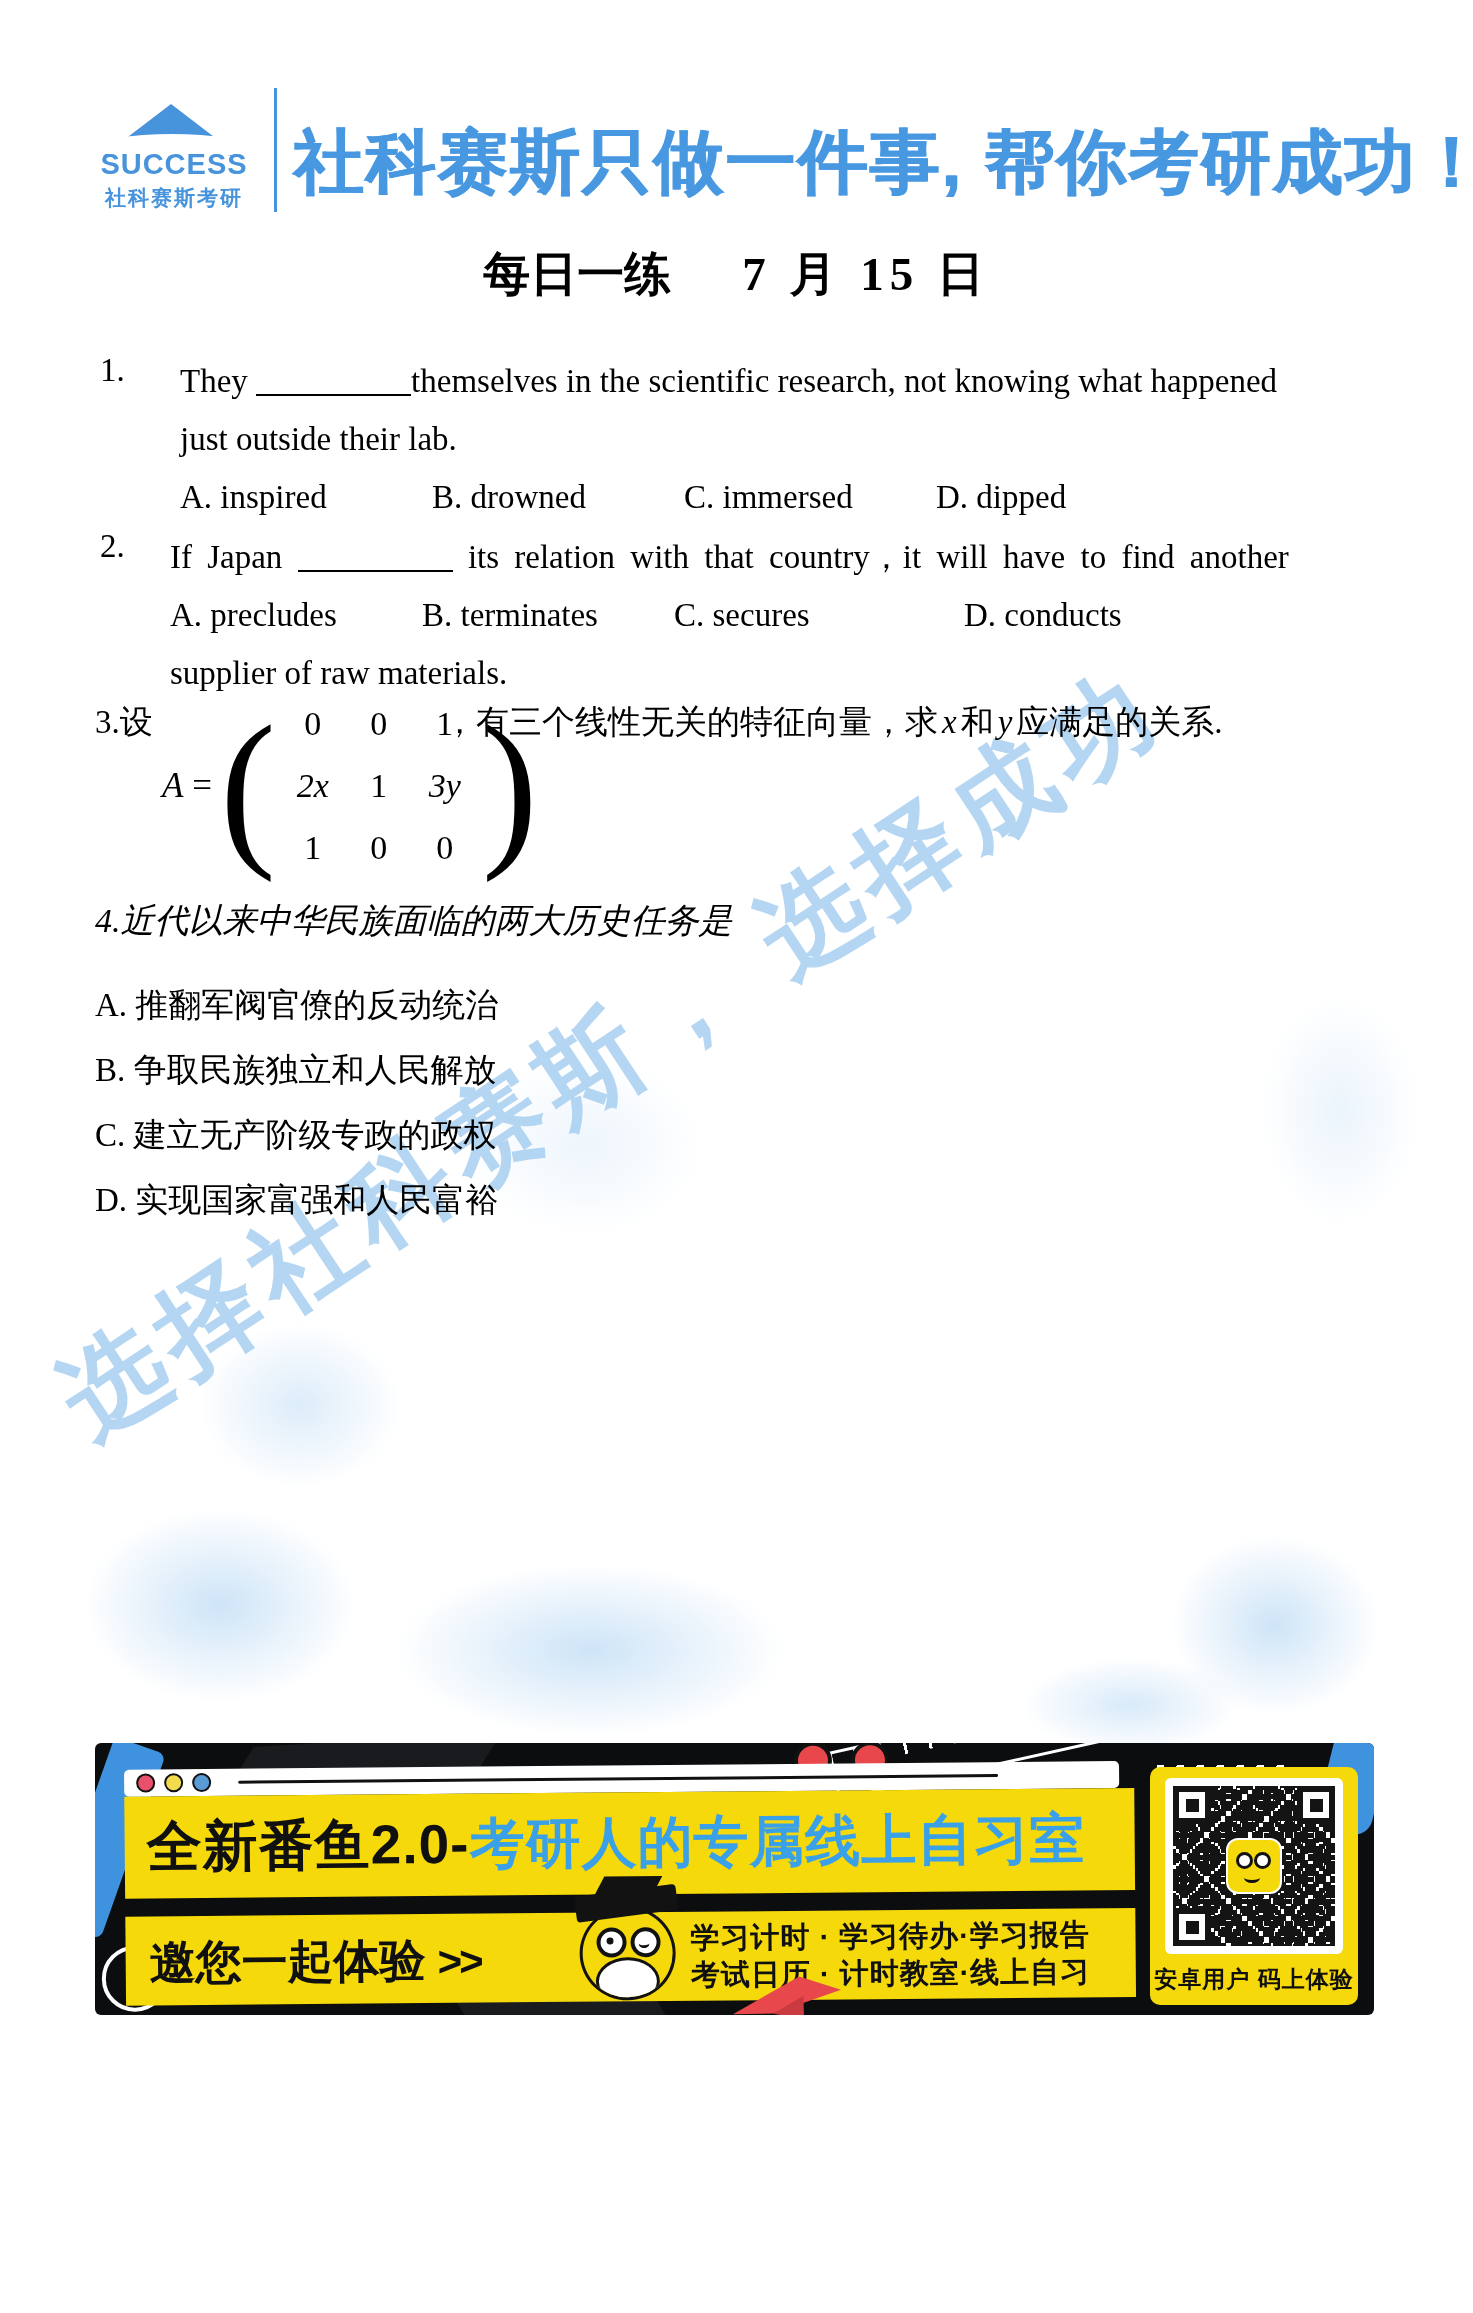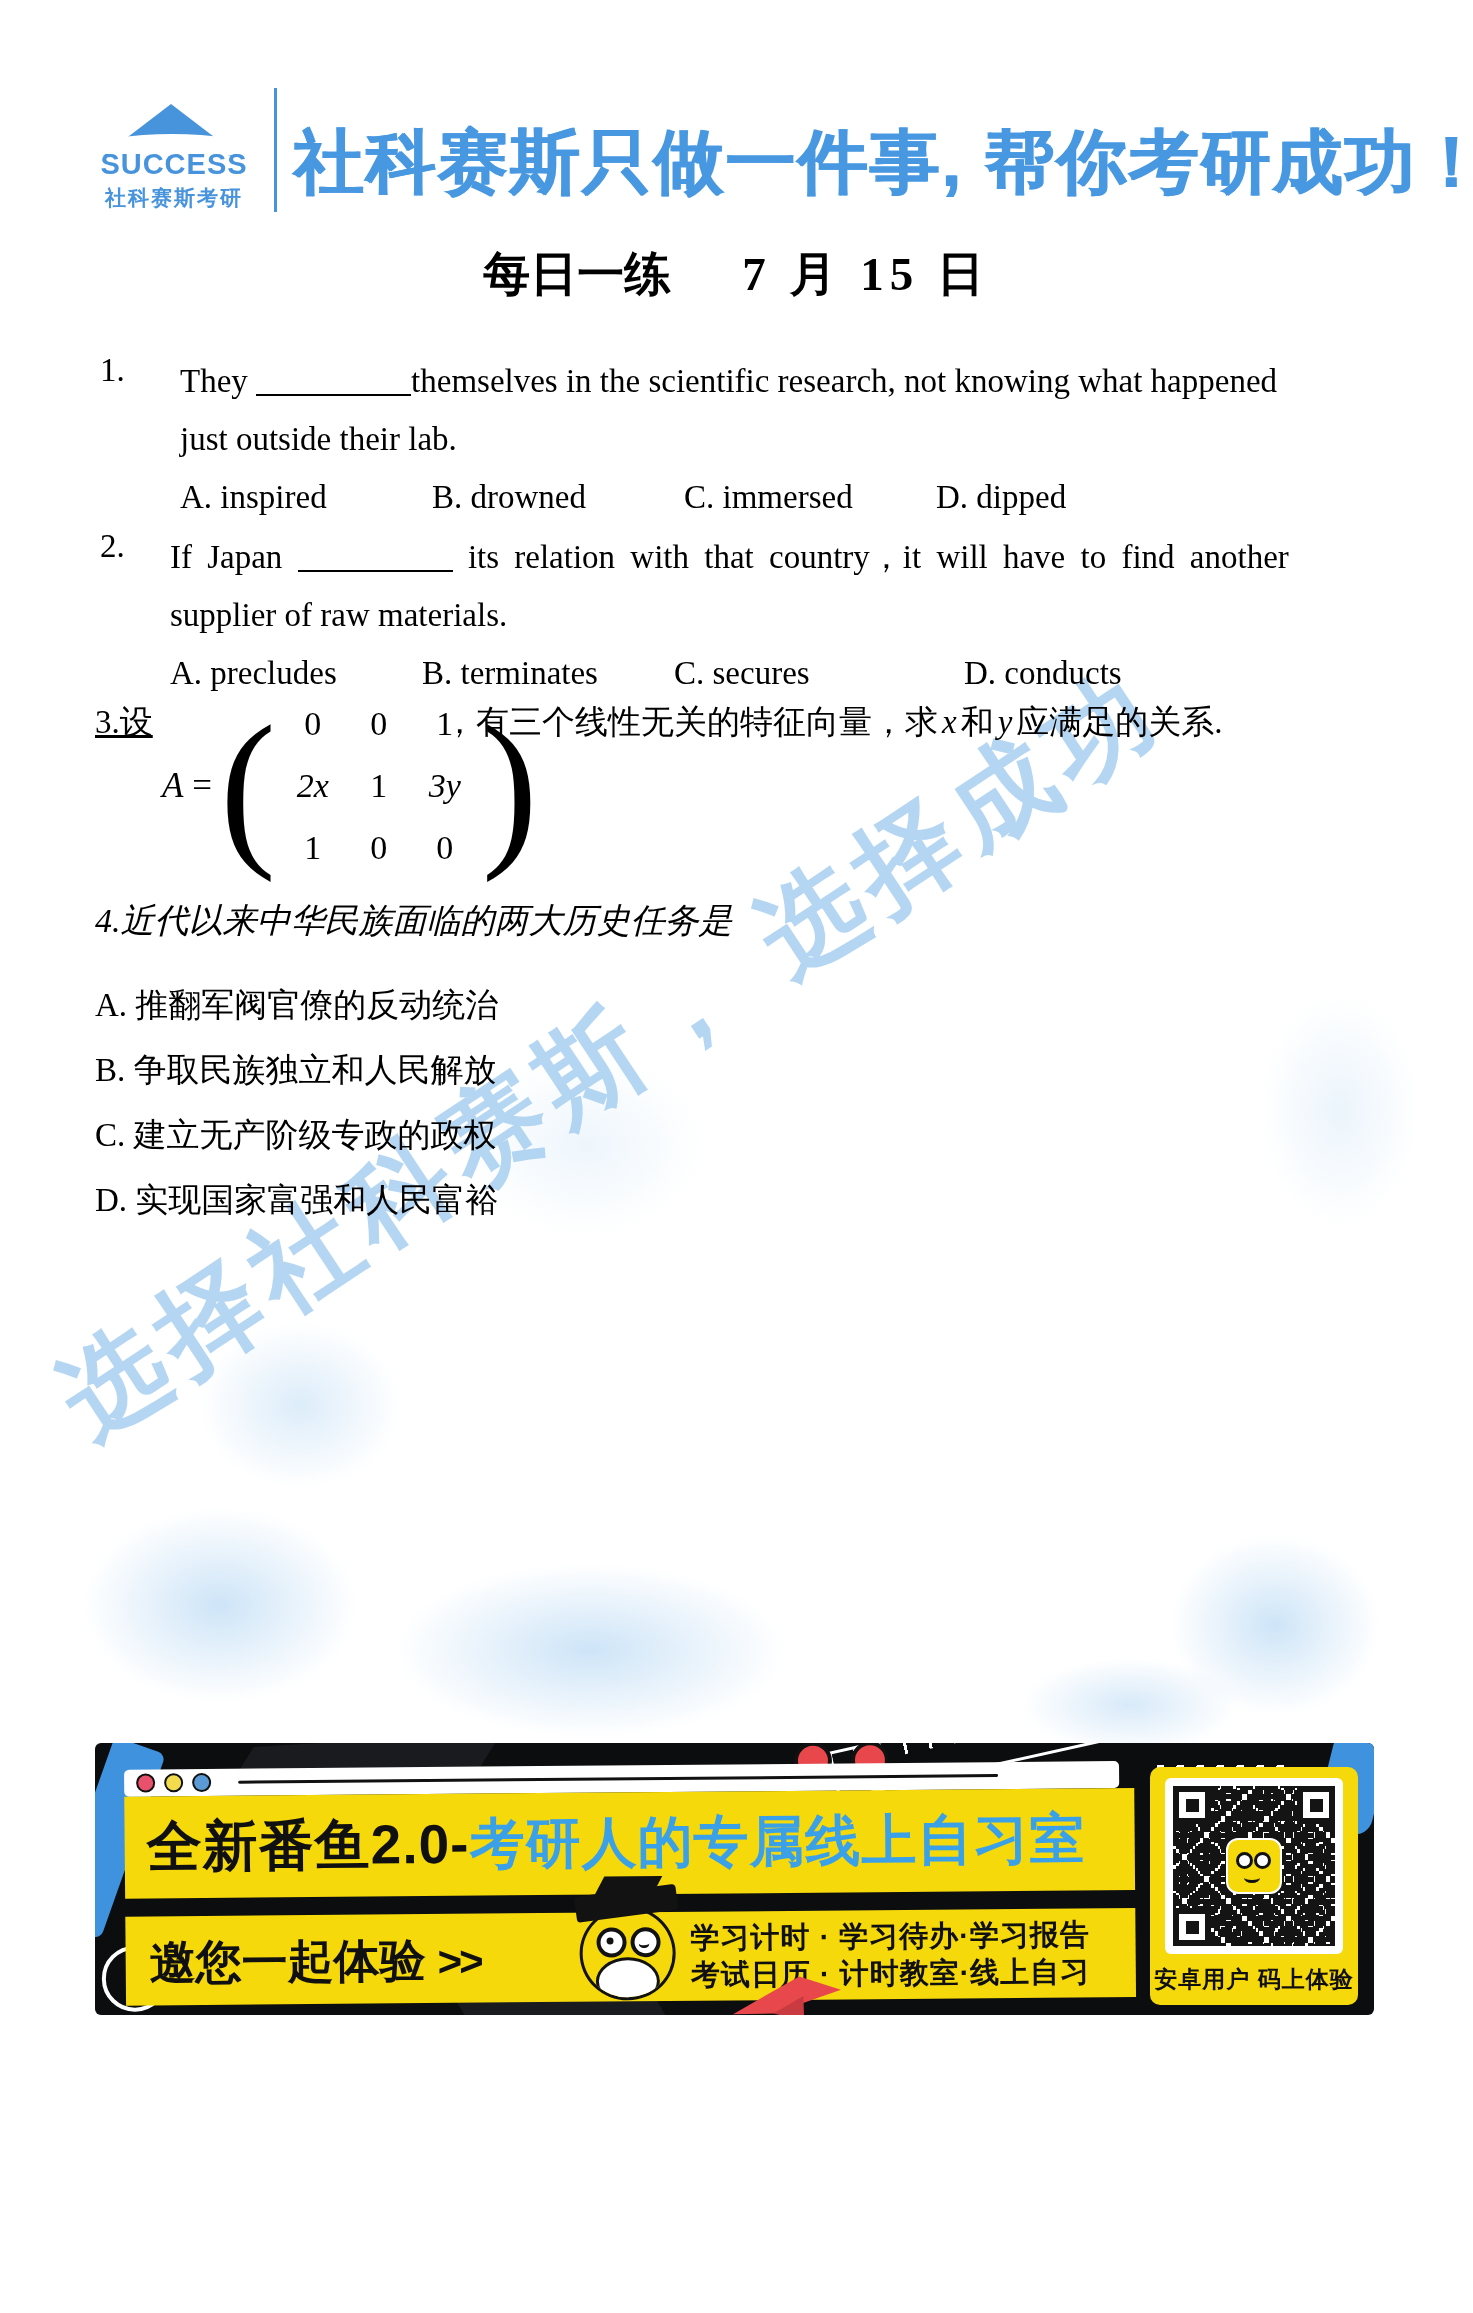--- a/index.html
+++ b/index.html
@@ -29,21 +29,21 @@
 
   
   .qnum{position:absolute;font-size:33px;z-index:2;}
   .qblock{position:absolute;left:170px;width:1225px;font-size:33px;z-index:2;}
   .qline{height:58px;line-height:58px;white-space:nowrap;}
   .blank{display:inline-block;width:155px;height:0;border-bottom:2.5px solid #000;
          position:relative;top:4px;}
   .opt{display:inline-block;min-width:252px;}
   .justified{word-spacing:7px;}
 
-  .q3-lead{position:absolute;left:95px;top:700px;font-size:33px;z-index:2;text-decoration:underline;}
+  .q3-lead{position:absolute;left:95px;top:700px;font-size:33px;z-index:2;}
   .matrix-wrap{position:absolute;left:162px;top:688px;height:195px;display:flex;
                align-items:center;z-index:2;}
   .matrix-eq{font-size:35px;margin-right:8px;}
   .matrix-eq .mvar{font-style:italic;}
   .paren{font-size:168px;font-weight:400;line-height:180px;transform:scaleY(1.04);}
   .mgrid{display:grid;grid-template-columns:repeat(3,66px);grid-auto-rows:62px;
          align-items:center;text-align:center;font-size:34px;margin:0 4px;}
   .mcell.var{font-style:italic;}
   .q3-tail{position:absolute;left:443px;top:700px;width:930px;font-size:33px;z-index:2;}
   .ivar{font-style:italic;padding:0 4px;}
@@ -179,24 +179,24 @@
     <div class="qline"><span>They</span> <span class="blank"></span><span>themselves in the scientific research, not knowing what happened</span></div>
     <div class="qline">just outside their lab.</div>
     <div class="qline">
       <span class="opt">A. inspired</span><span class="opt">B. drowned</span><span class="opt">C. immersed</span><span class="opt">D. dipped</span>
     </div>
   </div>
 
   <div class="qnum" style="left:100px;top:528px;">2.</div>
   <div class="qblock" style="top:528px;">
     <div class="qline justified"><span>If Japan</span> <span class="blank"></span> <span>its relation with that country，it will have to find another</span></div>
-    <div class="qline">supplier of raw materials.</div>
     <div class="qline">
       <span class="opt">A. precludes</span><span class="opt">B. terminates</span><span class="opt" style="min-width:290px;">C. secures</span><span class="opt">D. conducts</span>
     </div>
+    <div class="qline">supplier of raw materials.</div>
   </div>
 
   <div class="q3-lead">3.设</div>
   <div class="matrix-wrap">
     <span class="matrix-eq"><span class="mvar">A</span> <span>=</span></span>
     <span class="paren">(</span>
     <span class="mgrid">
       <span class="mcell">0</span>
       <span class="mcell">0</span>
       <span class="mcell">1</span>

